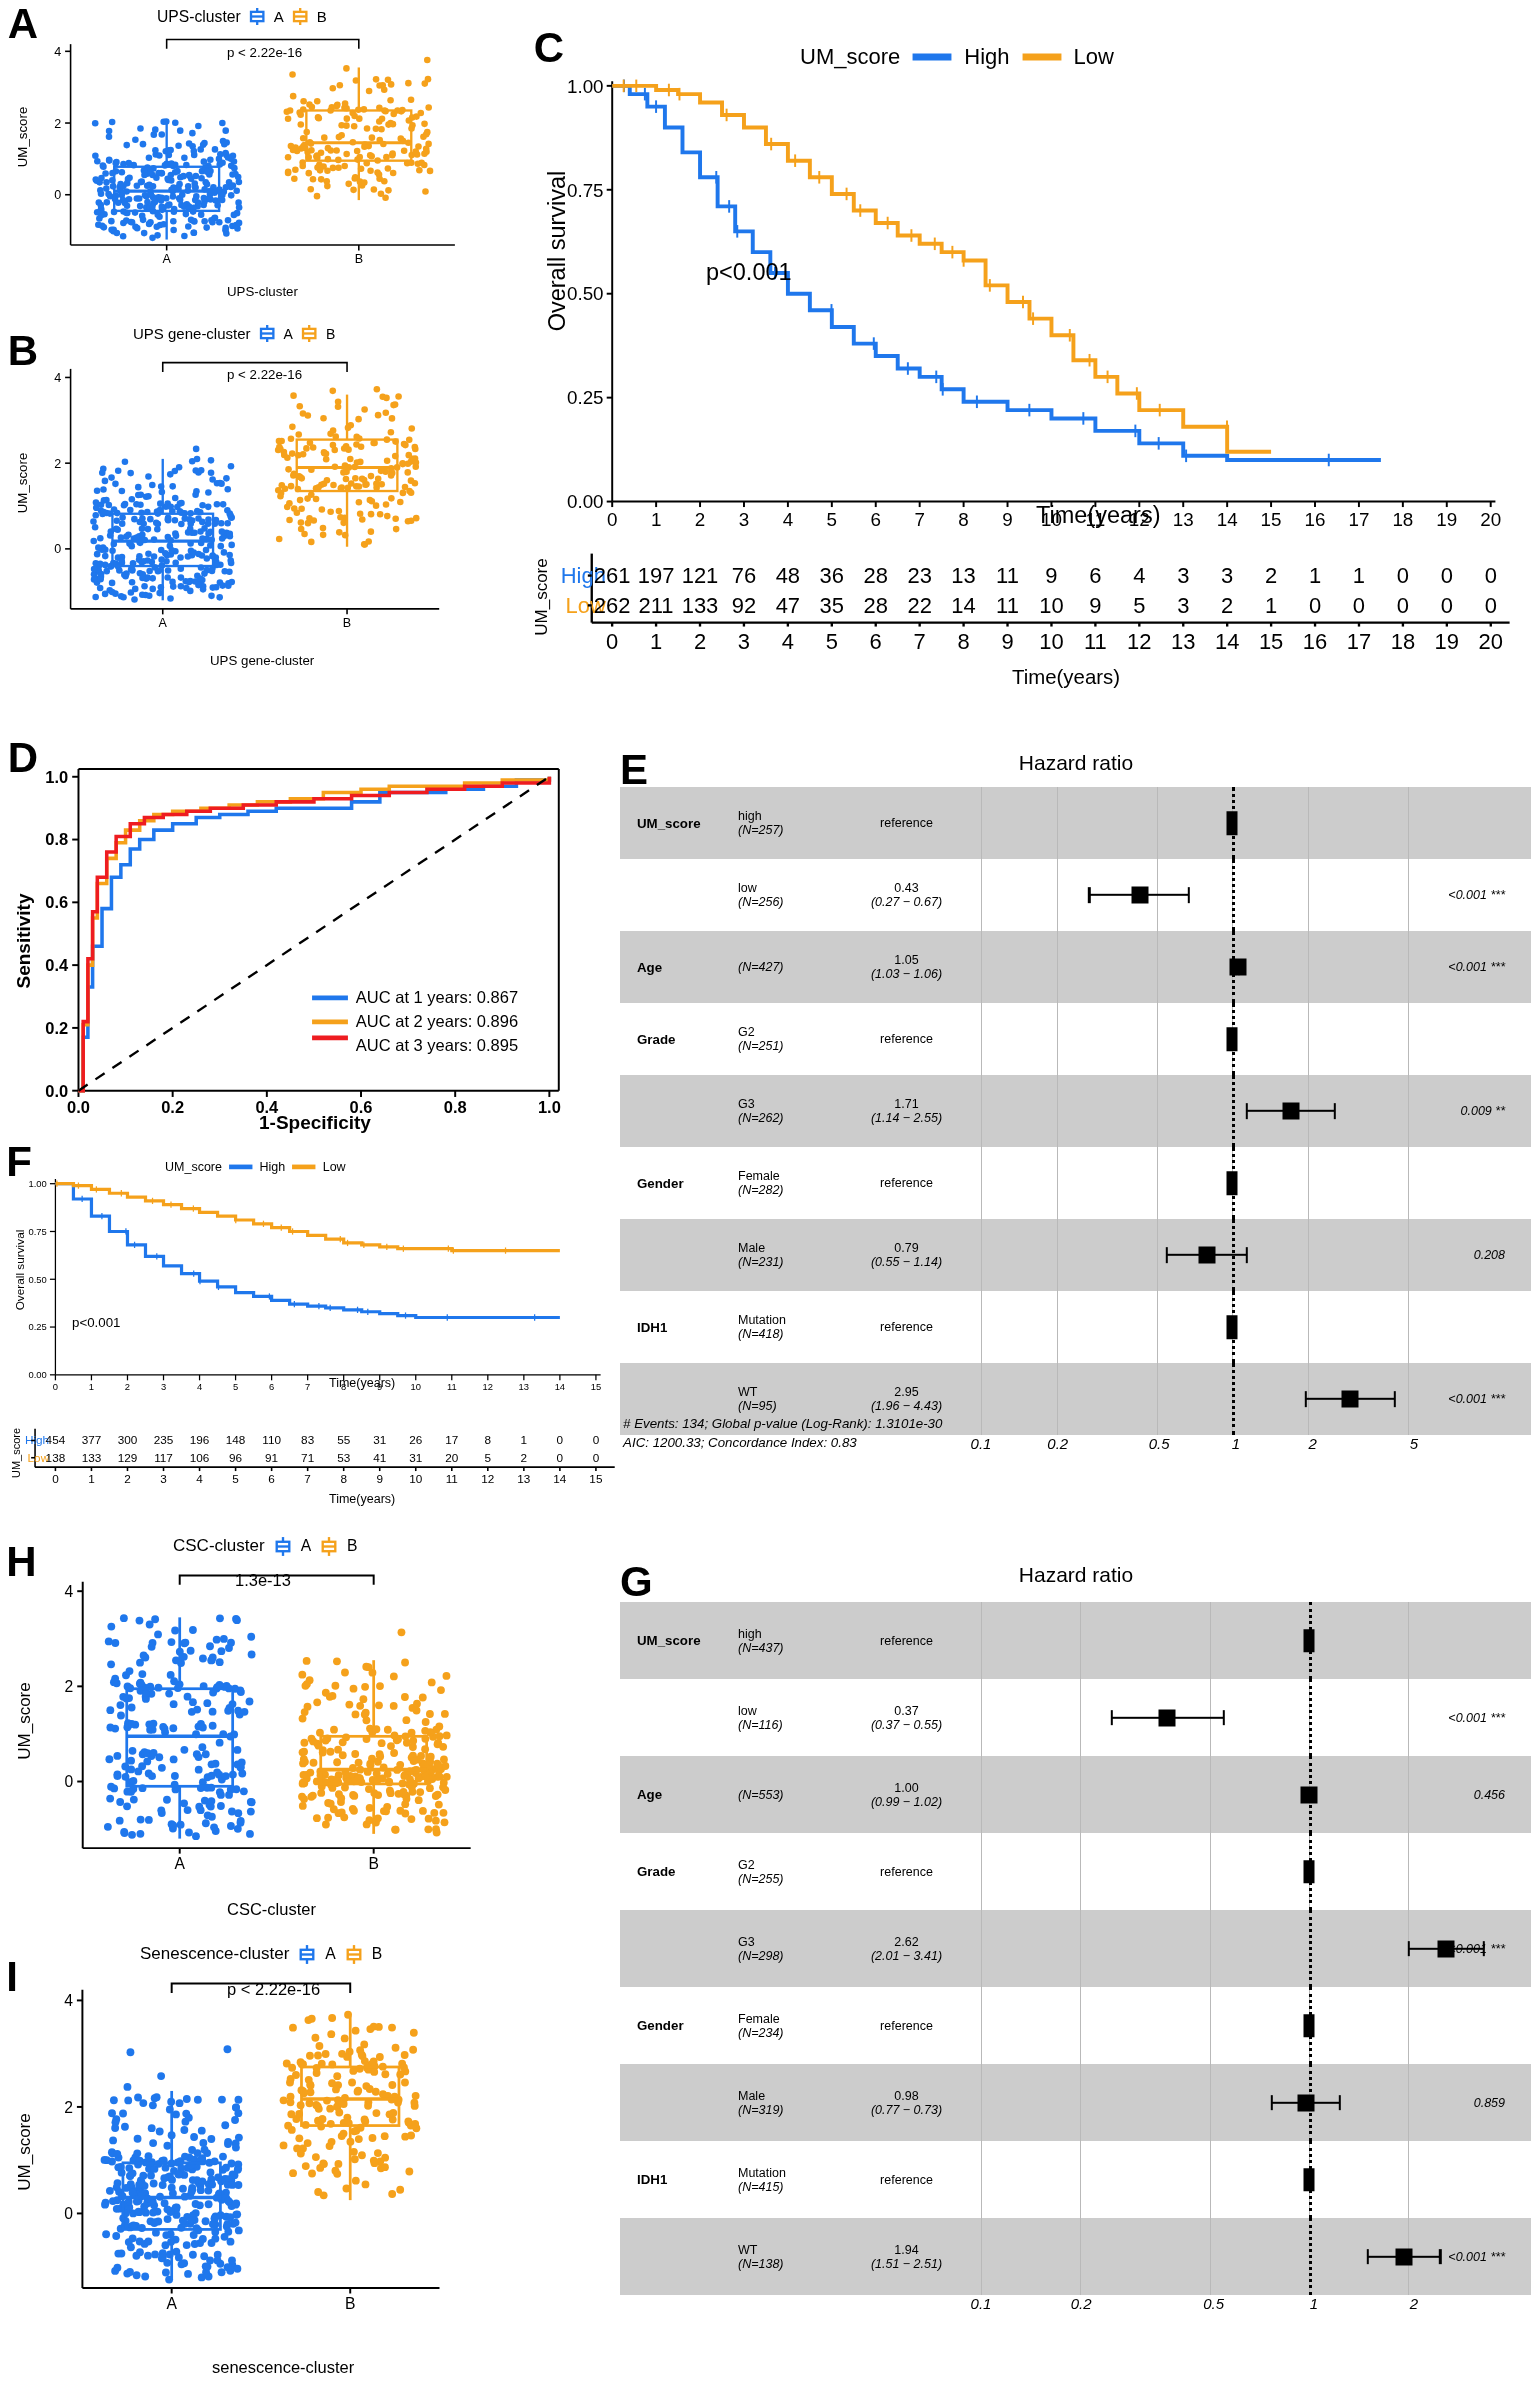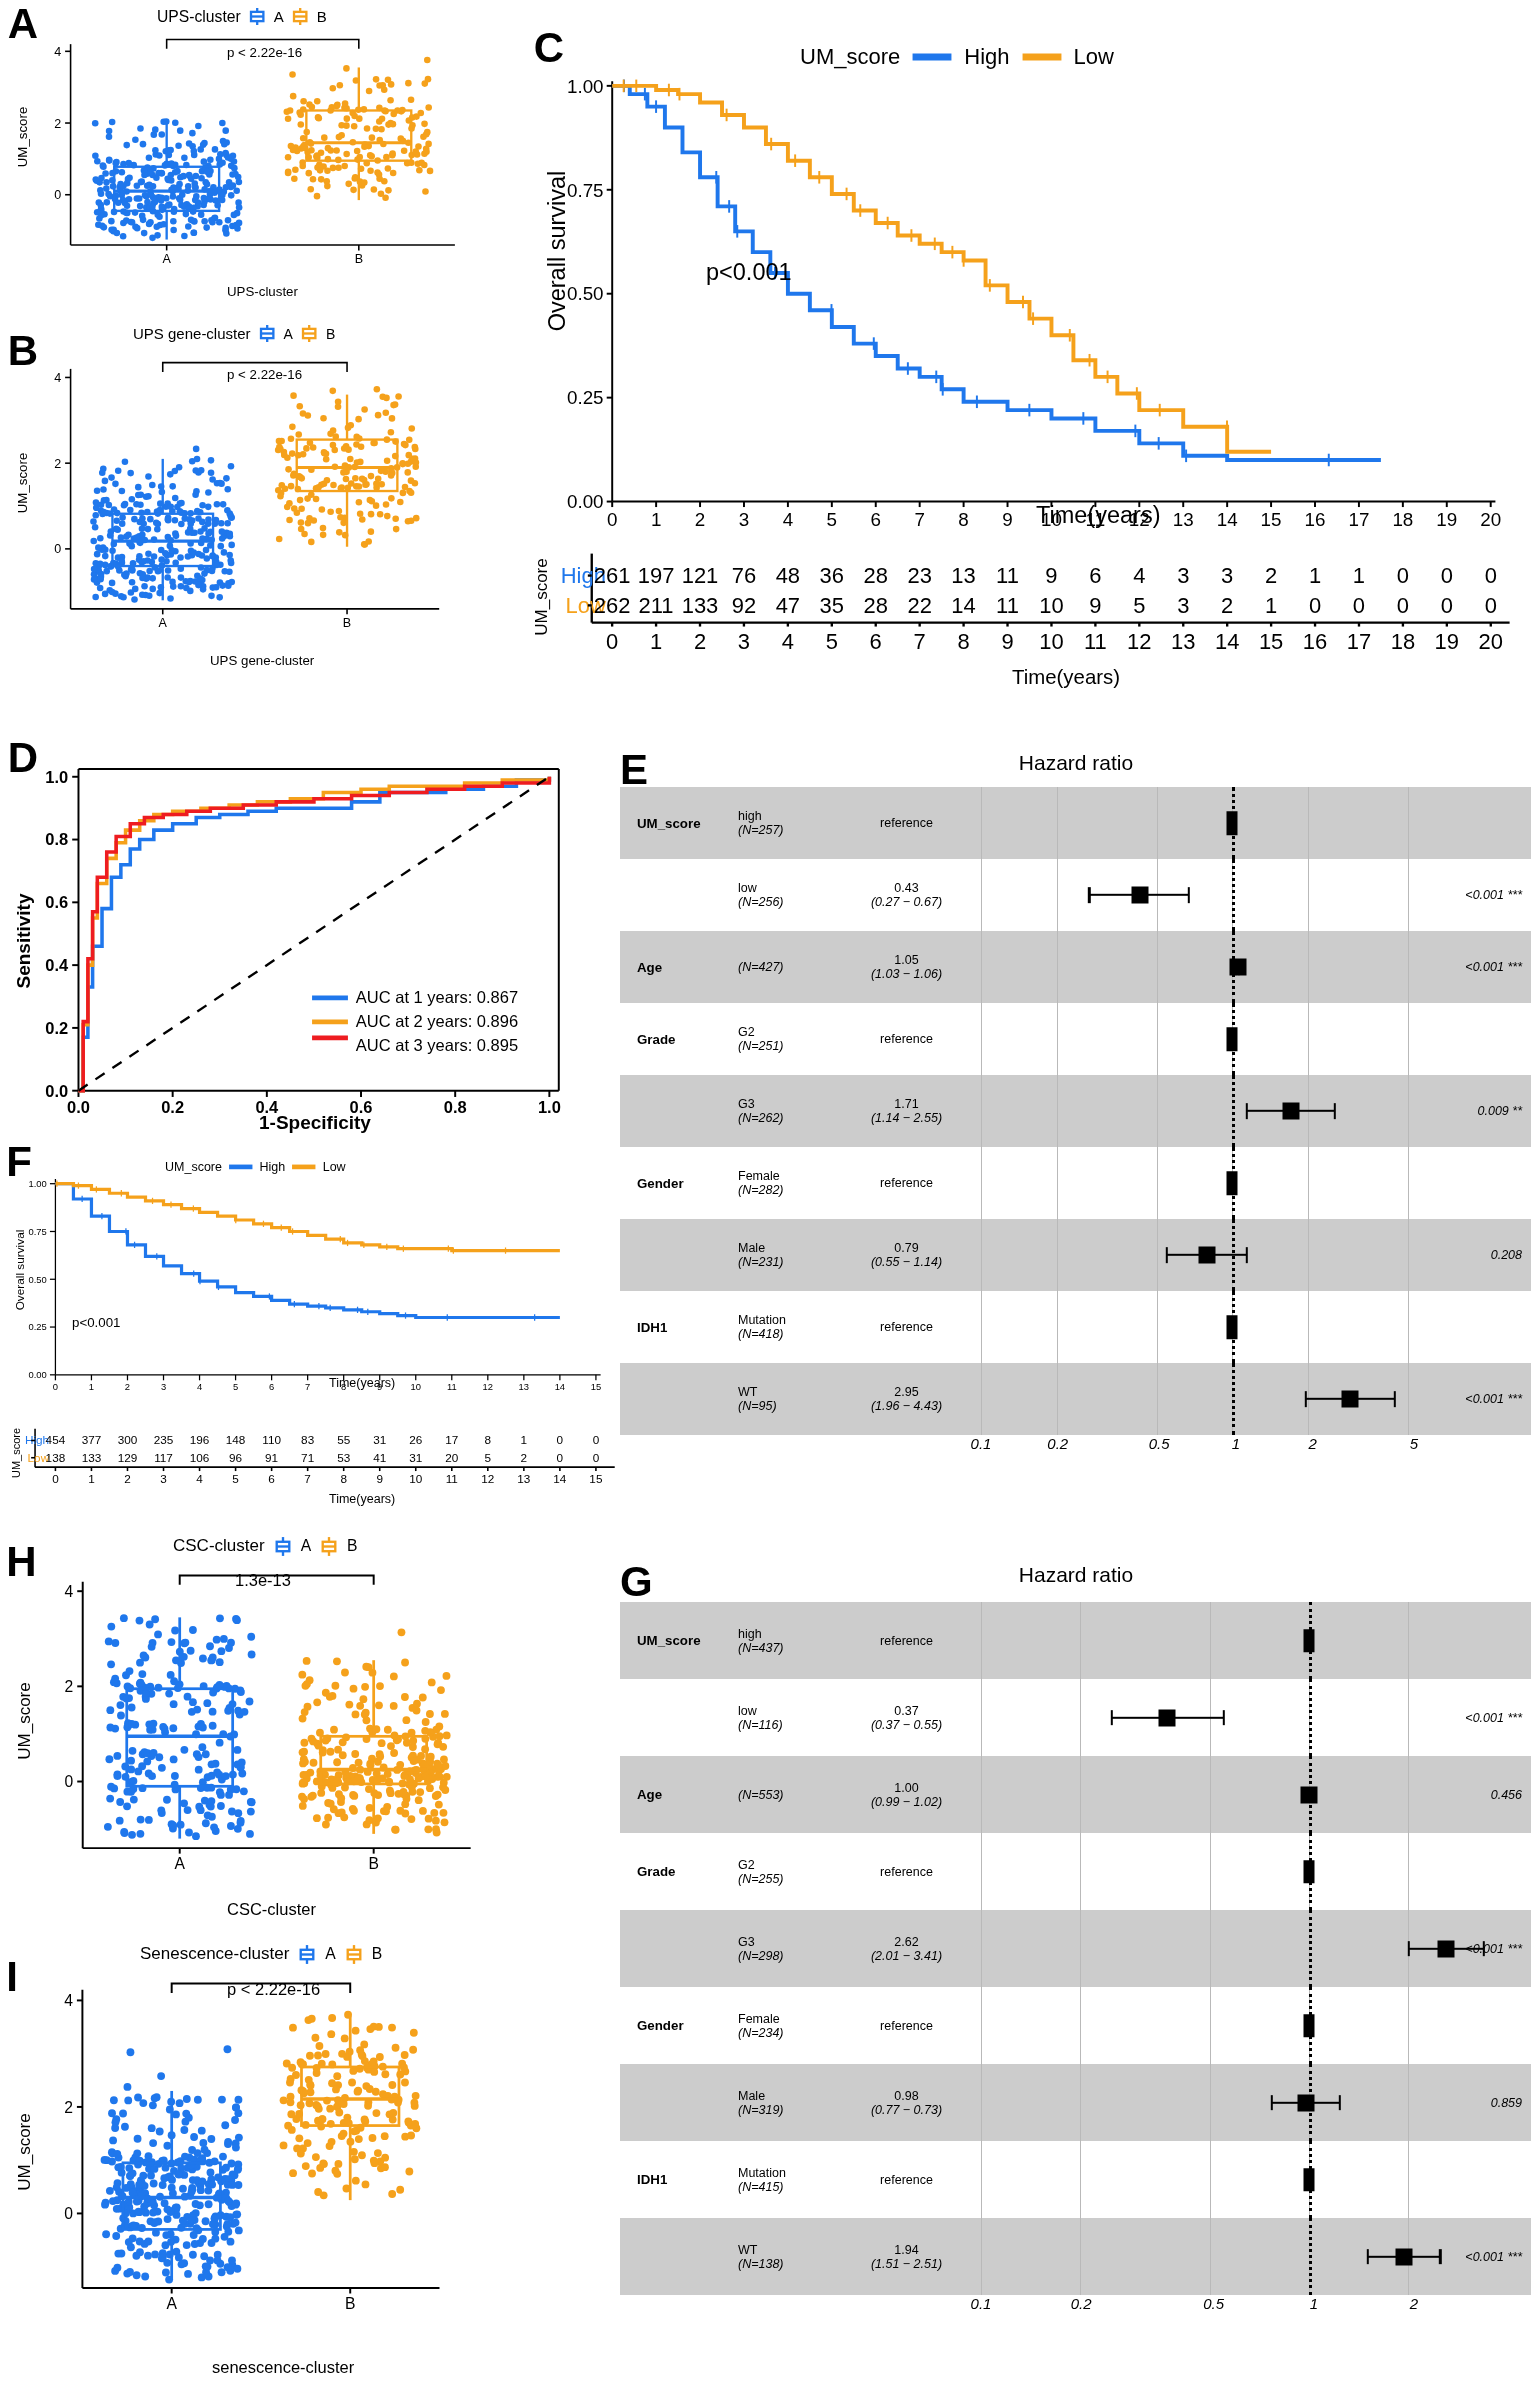--- a/index.html
+++ b/index.html
@@ -11,21 +11,21 @@
   .forest{position:absolute;font-family:"Liberation Sans",sans-serif;}
   .forest .ftitle{text-align:center;font-size:21px;}
   .frow{display:flex;align-items:center;position:relative;box-sizing:border-box;}
   .frow.shade{background:#cccccc;}
   .fc-var{width:118px;padding-left:17px;font-size:13.3px;font-weight:bold;box-sizing:border-box;}
   .fc-lvl{width:94px;font-size:12.5px;box-sizing:border-box;line-height:1.12;}
   .fc-lvl i{display:block;}
   .fc-hr{width:149px;text-align:center;font-size:12.5px;box-sizing:border-box;line-height:1.12;}
   .fc-hr i{font-style:italic;display:block;}
   .fc-plot{flex:1;position:relative;height:100%;box-sizing:border-box;}
-  .fc-p{width:118px;text-align:right;padding-right:10px;font-size:12.5px;font-style:italic;box-sizing:border-box;margin-left:6px;}
+  .fc-p{width:118px;text-align:right;padding-right:27px;font-size:12.5px;font-style:italic;box-sizing:border-box;margin-left:6px;}
   .gridline{position:absolute;top:0;bottom:0;width:0.8px;background:#b9b9b9;}
   .refline{position:absolute;top:0;bottom:0;width:0;border-left:3.1px dotted #000;}
   .fbox{position:absolute;background:#000;top:50%;transform:translate(-50%,-50%);}
   .fwhisk{position:absolute;height:2.4px;background:#000;top:50%;transform:translateY(-50%);}
   .fcap{position:absolute;width:2.4px;height:15.7px;background:#000;top:50%;transform:translate(-50%,-50%);}
   .faxis{position:relative;font-size:15px;font-style:italic;height:23.5px;}
   .faxis span{position:absolute;transform:translateX(-50%);}
   .ffoot{font-size:13.3px;font-style:italic;line-height:1.5;padding-left:3.1px;}
   
   .risk{position:absolute;font-family:"Liberation Sans",sans-serif;}
@@ -1762,20 +1762,24 @@
         <div class="fc-p">&lt;0.001 ***</div>
       </div>
       <div class="faxis" style="margin-left: 361px; margin-right: 118px;">
         <span style="left: 0%;">0.1</span>
         <span style="left: 17.7184%;">0.2</span>
         <span style="left: 41.1408%;">0.5</span>
         <span style="left: 58.8592%;">1</span>
         <span style="left: 76.5776%;">2</span>
         <span style="left: 100%;">5</span>
       </div>
+      <div style="position: relative; margin-top: -45px;">
+        <div class="ffoot"># Events: 134; Global p-value (Log-Rank): 1.3101e-30</div>
+        <div class="ffoot">AIC: 1200.33; Concordance Index: 0.83</div>
+      </div>
     </div>
 </div>
 
 <div class="forest" style="left:620px;top:1561px;width:912px;height:769px;">
   <div class="plabel" style="position:absolute;left:0px;top:0px;">G</div>
   <div class="ftitle" style="position:absolute;left:0;top:1.6px;width:100%;">Hazard ratio</div>
   <div id="G-rows" style="position:absolute;left:0;top:41px;width:100%;">
       <div class="frow shade" style="height: 77px;">
         <div class="fc-var">UM_score</div>
         <div class="fc-lvl"><span>high</span><i>(N=437)</i></div>

